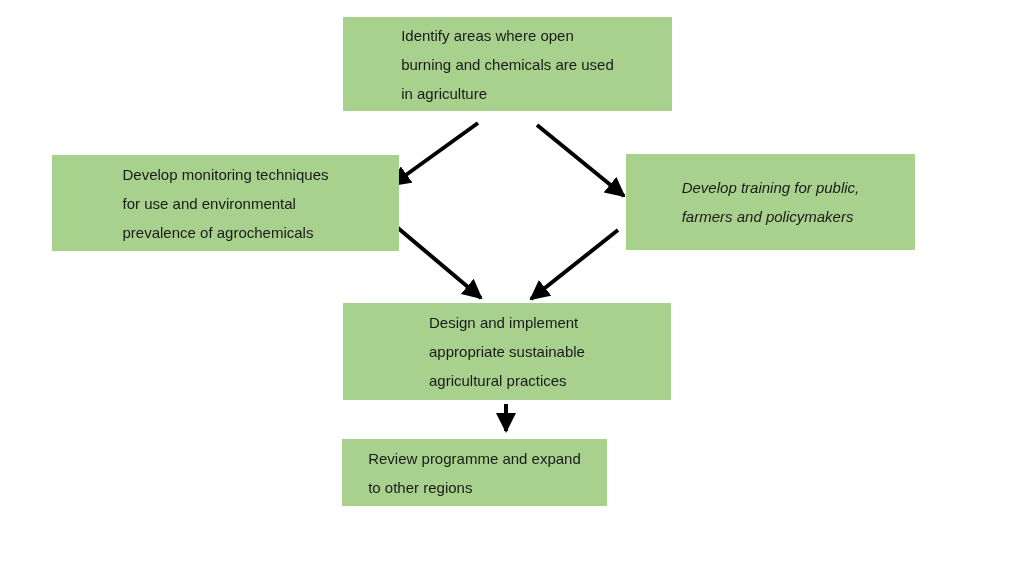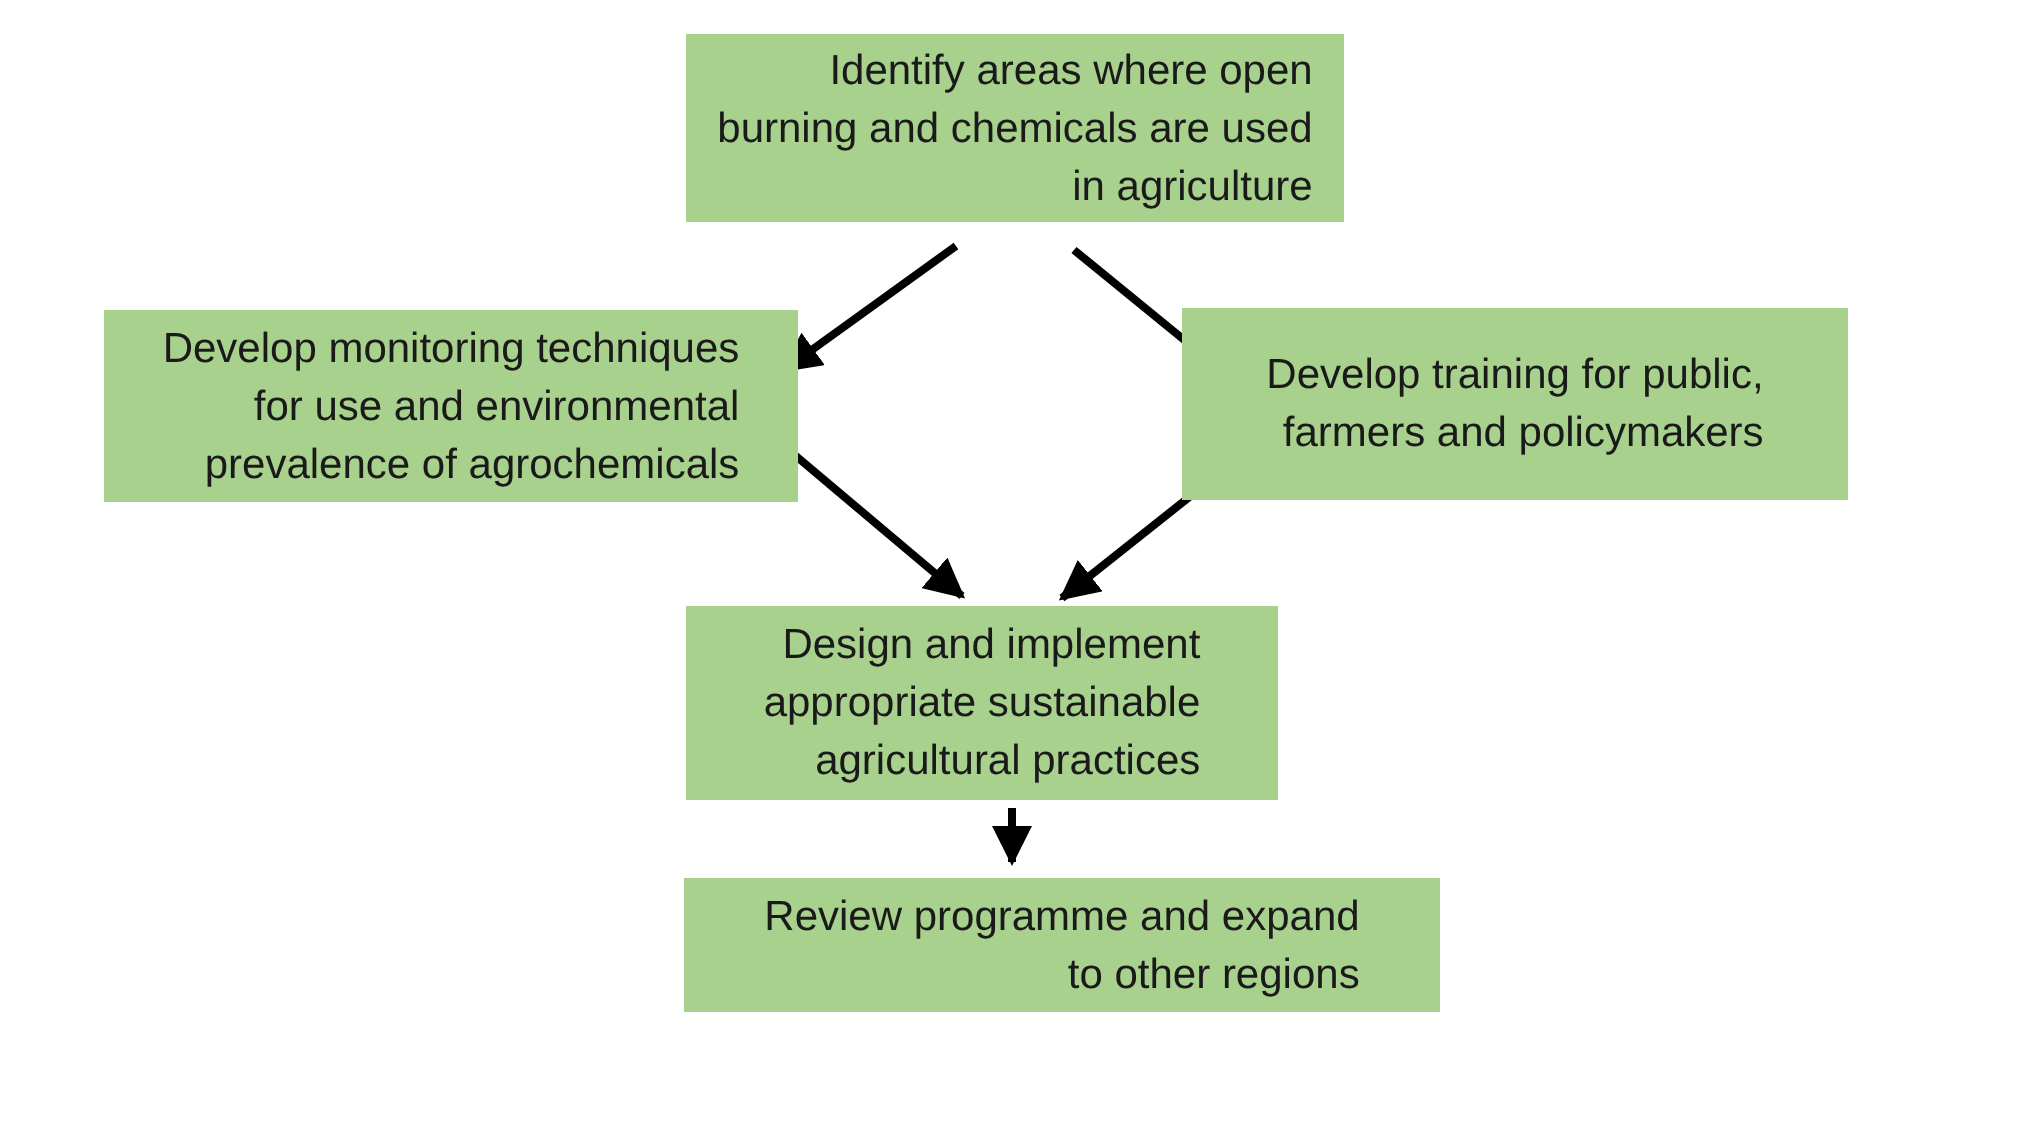--- a/index.html
+++ b/index.html
@@ -25,34 +25,34 @@
     stroke: #000000;
     stroke-width: 4;
   }
   .node {
     position: absolute;
     background: #a9d18e;
     color: #1a1a1a;
     display: flex;
     align-items: center;
     justify-content: center;
-    text-align: right;
-    font-size: 21px;
+    text-align: left;
+    font-size: 15px;
     line-height: 29px;
     box-sizing: border-box;
     padding: 0 4px;
   }
   .node-label {
     white-space: pre-line;
   }
   .node-identify   { left: 343px; top: 17px;  width: 329px; height: 94px; }
   .node-monitoring { left: 52px;  top: 155px; width: 347px; height: 96px; }
-  .node-training   { left: 591px; top: 154px; width: 333px; height: 96px; }
-  .node-design     { left: 343px; top: 303px; width: 296px; height: 97px; }
-  .node-review     { left: 342px; top: 439px; width: 378px; height: 67px; }
+  .node-training   { left: 626px; top: 154px; width: 289px; height: 96px; font-style: italic; }
+  .node-design     { left: 343px; top: 303px; width: 328px; height: 97px; }
+  .node-review     { left: 342px; top: 439px; width: 265px; height: 67px; }
 </style>
 </head>
 <body>
 
 <div class="canvas">
 
   <svg class="arrows" width="1018" height="572" viewBox="0 0 1018 572">
     <defs>
       <marker id="ah" viewBox="0 0 10 10" refX="9" refY="5" markerWidth="5" markerHeight="5" orient="auto-start-reverse">
         <path d="M 0 0 L 10 5 L 0 10 z" fill="#000000"></path>

